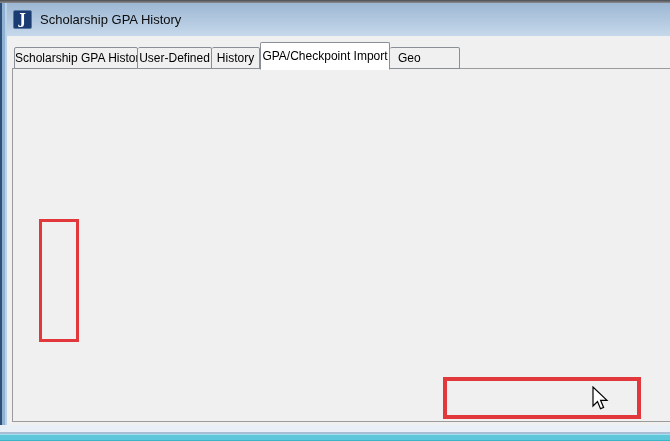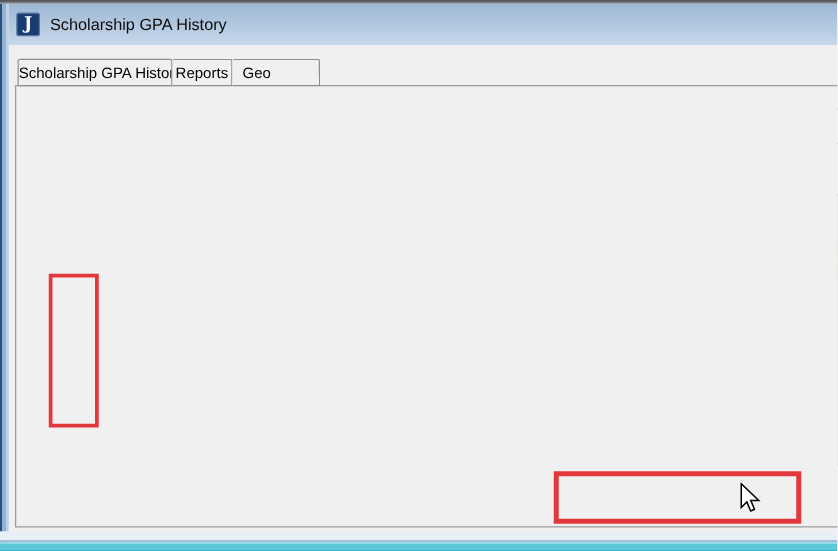--- a/index.html
+++ b/index.html
@@ -99,21 +99,23 @@
 
   <div class="titlebar">
     <div class="app-icon">J</div>
     <div class="window-title">Scholarship GPA History</div>
   </div>
 
   <div class="panel"></div>
 
   <div class="tabs">
     <div class="tab t0 first">Scholarship GPA History</div>
-    <div class="tab t2">Reports</div>
+    <div class="tab t1">User-Defined</div>
+    <div class="tab t2">History</div>
+    <div class="tab t3 active">GPA/Checkpoint Import</div>
     <div class="tab t5">Geo</div>
   </div>
 
   <div class="select-import-btn">Select what to Import...</div>
 
   <div class="batch-box">Batch Date: 12/3/2018, Sequence: 2, File: C:\Users\denealon\Desktop</div>
 
   <div class="select-all">
     <div class="checkbox"></div>
     <div class="label">Select All</div>

